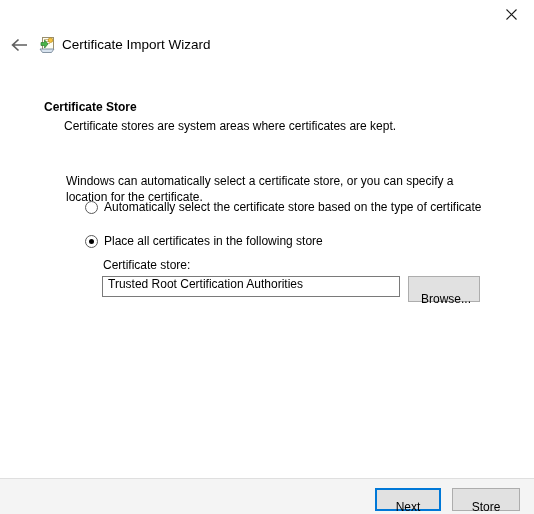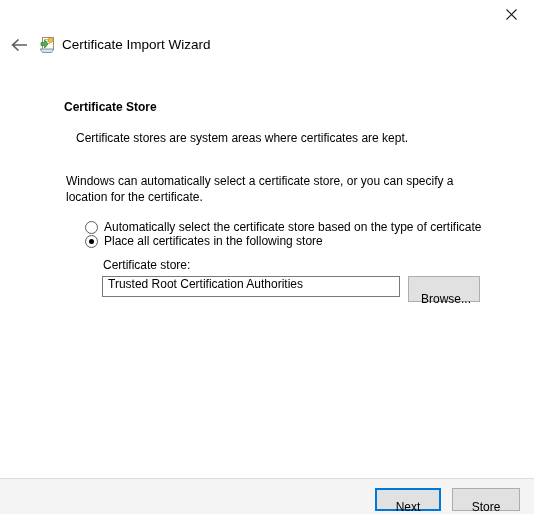--- a/index.html
+++ b/index.html
@@ -75,51 +75,49 @@
 
   
   .page-heading {
     position: absolute;
     left: 44px;
     top: 100px;
     font-size: 12px;
     font-weight: bold;
     color: #000000;
     white-space: nowrap;
-    margin-left: 20px;
   }
   .page-subheading {
     position: absolute;
-    left: 76px;
+    left: 64px;
     top: 119px;
     font-size: 12px;
     color: #000000;
     white-space: nowrap;
-    margin-top: 12px;
   }
 
   
   .body-text {
     position: absolute;
     left: 66px;
     top: 173px;
     width: 418px;
     font-size: 12px;
     line-height: 16px;
     color: #000000;
   }
 
   .radio-row {
     position: absolute;
     left: 85px;
     display: flex;
     align-items: flex-start;
     cursor: default;
   }
-  .radio-row.r1 { top: 220px; justify-content: center; }
+  .radio-row.r1 { top: 200px; justify-content: center; }
   .radio-row.r2 { top: 234px; }
 
   .radio {
     width: 13px;
     height: 13px;
     border-radius: 50%;
     border: 1px solid #5a5a5a;
     background: #ffffff;
     box-sizing: border-box;
     flex: none;

